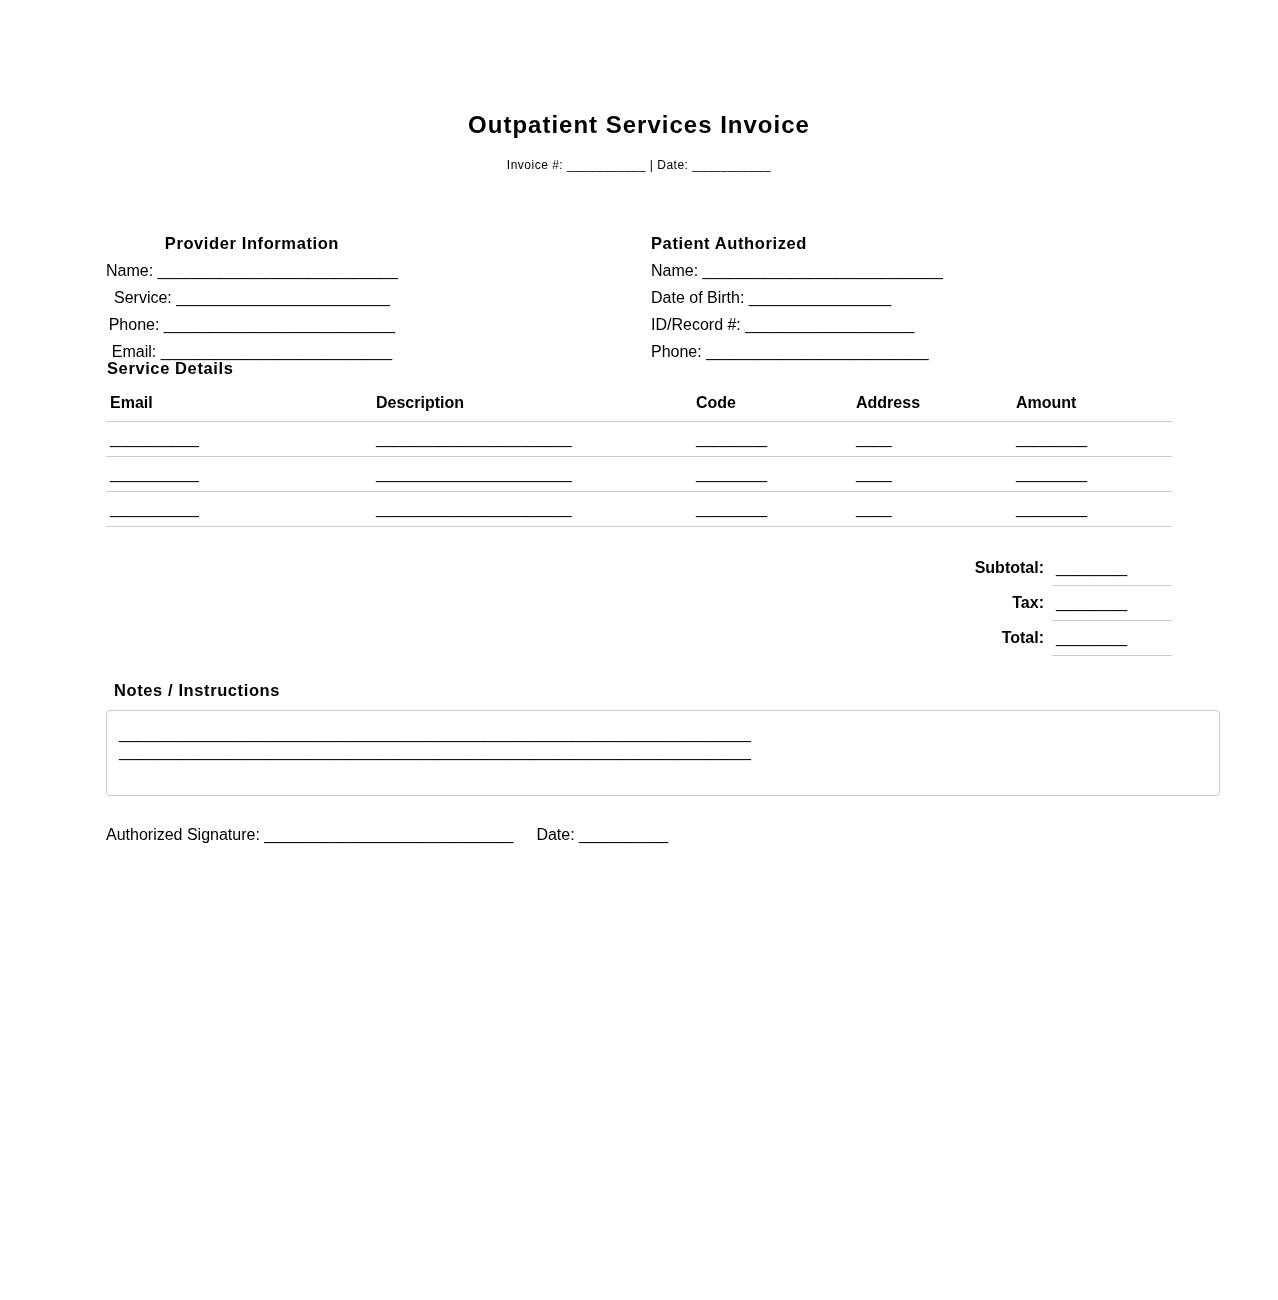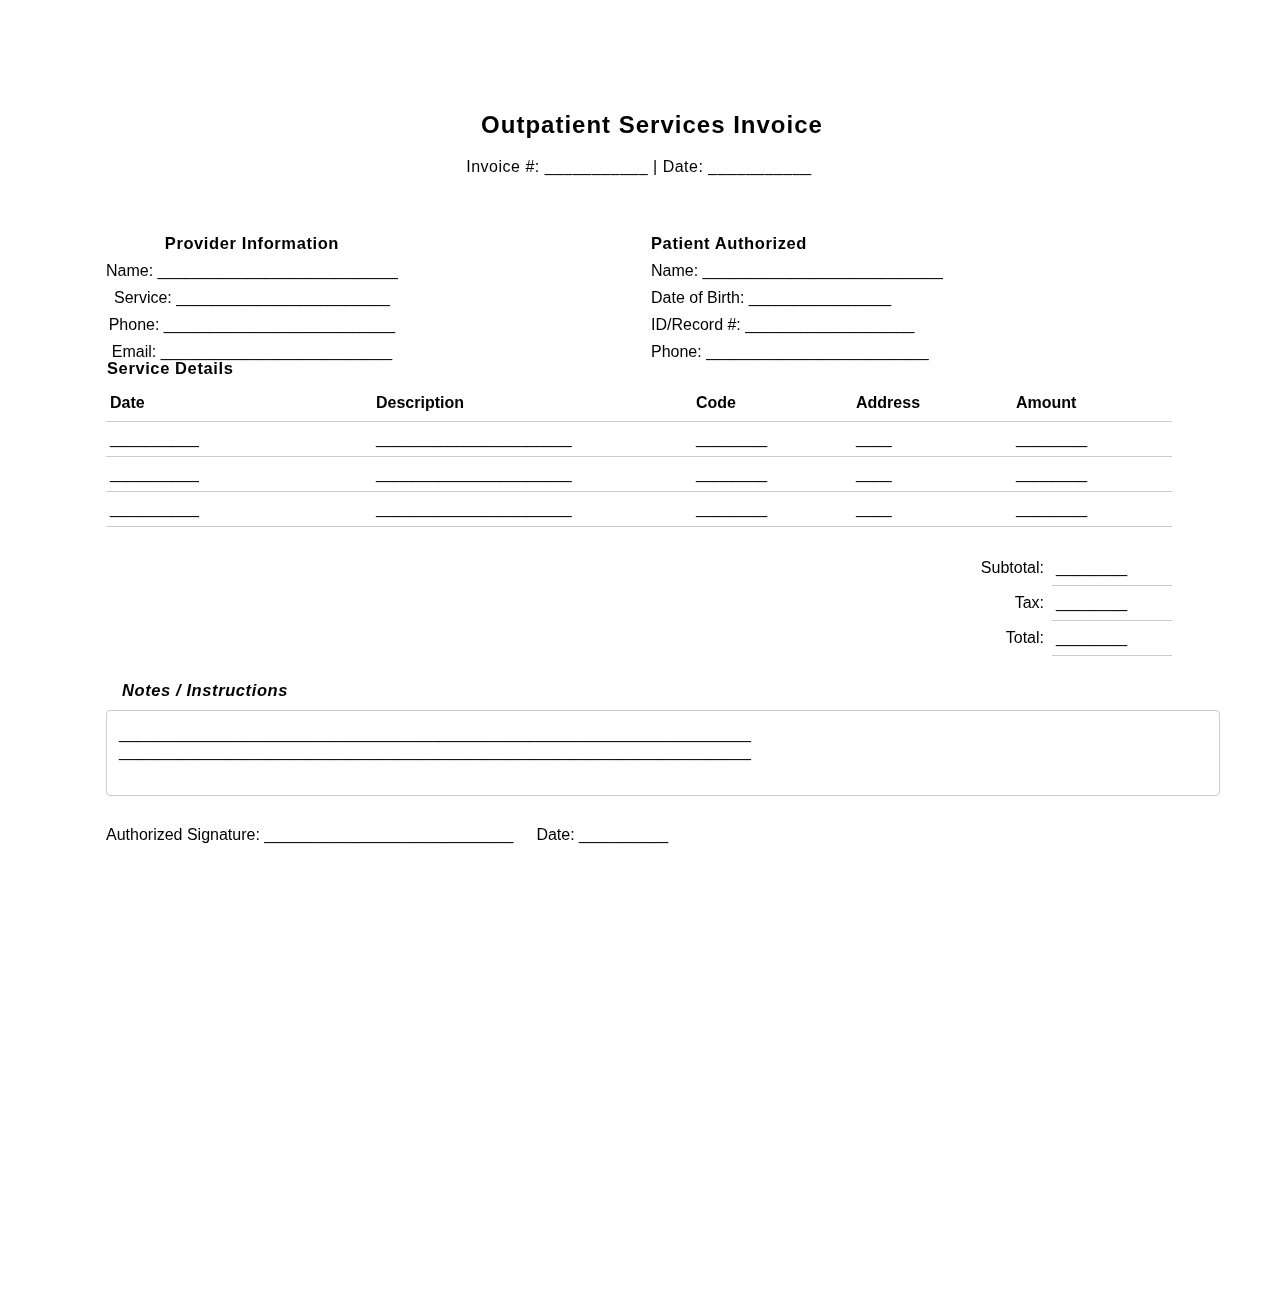--- a/index.html
+++ b/index.html
@@ -1,34 +1,34 @@
 <!DOCTYPE html>
 <html><head>
 <meta charset="utf-8">
 <style>
   html, body { margin: 0; padding: 0; background: #ffffff; }
   body { width: 1278px; height: 1300px; position: relative; font-family: "Liberation Sans", sans-serif; color: #000; }
   .page { position: absolute; left: 106px; top: 0; width: 1066px; }
-  .title { position: absolute; left: 13px; width: 1066px; top: 111px; text-align: center; font-size: 24px; font-weight: bold; letter-spacing: 1px; margin: 0; }
-  .meta { position: absolute; left: 0; width: 1066px; top: 158px; text-align: center; font-size: 16px; letter-spacing: 0.5px; }
+  .title { position: absolute; left: 0; width: 1066px; top: 111px; text-align: center; font-size: 24px; font-weight: bold; letter-spacing: 1px; margin: 0; }
+  .meta { position: absolute; left: 0; width: 1066px; top: 158px; text-align: center; font-size: 12px; letter-spacing: 0.5px; }
   .section-h { font-size: 16.5px; font-weight: bold; letter-spacing: 0.6px; margin: 0; }
   .info-block { position: absolute; top: 234px; }
   .info-block .section-h { margin-bottom: 8px; }
   .field { font-size: 16px; line-height: 18px; white-space: nowrap; margin-top: 9px; }
   .provider { left: 0; text-align: center; }
   .patient { left: 545px; }
   .service-h { position: absolute; top: 359px; left: 1px; }
   table.services { position: absolute; top: 386px; left: 0; width: 1066px; border-collapse: collapse; font-size: 16px; }
   table.services th { text-align: left; font-weight: bold; padding: 8px 4px 9px 4px; height: 18px; border-bottom: 1px solid #cccccc; }
   table.services td { padding: 8px 4px 8px 4px; height: 18px; border-bottom: 1px solid #cccccc; white-space: nowrap; }
   .totals { position: absolute; top: 551px; right: 0; width: 260px; }
   .trow { display: flex; justify-content: flex-end; height: 35px; }
-  .tlabel { font-weight: normal; font-size: 16px; text-align: left; padding-top: 8px; padding-right: 8px; margin-left: 48px; }
+  .tlabel { font-weight: bold; font-size: 16px; text-align: left; padding-top: 8px; padding-right: 8px; margin-left: 48px; }
   .tval { width: 120px; padding-top: 8px; padding-left: 4px; border-bottom: 1px solid #cccccc; box-sizing: border-box; font-size: 16px; }
-  .notes-h { position: absolute; top: 681px; left: 16px; font-style: italic; }
+  .notes-h { position: absolute; top: 681px; left: 8px; }
   .notes-box { position: absolute; top: 710px; left: 0; width: 1064px; height: 84px; border: 1px solid #cccccc; border-radius: 4px; padding-left: 48px; }
   .notes-line { position: absolute; left: 12px; font-size: 16px; line-height: 18px; white-space: nowrap; }
   .sig { position: absolute; top: 826px; left: 0; font-size: 16px; white-space: nowrap; text-align: right; }
   .sig .gap { display: inline-block; width: 14px; }
 </style>
 </head>
 <body>
 
 <div class="page">
 
@@ -85,21 +85,21 @@
   <table class="services">
     <colgroup>
       <col style="width:266px">
         <col style="width:320px">
         <col style="width:160px">
         <col style="width:160px">
         <col style="width:160px">
     </colgroup>
     <thead>
       <tr>
-        <th>Date</th>
+        <th>Email</th>
         <th>Description</th>
         <th>Code</th>
         <th>Address</th>
         <th>Amount</th>
       </tr>
     </thead>
     <tbody>
       <tr>
         <td>__________</td>
         <td>______________________</td>

